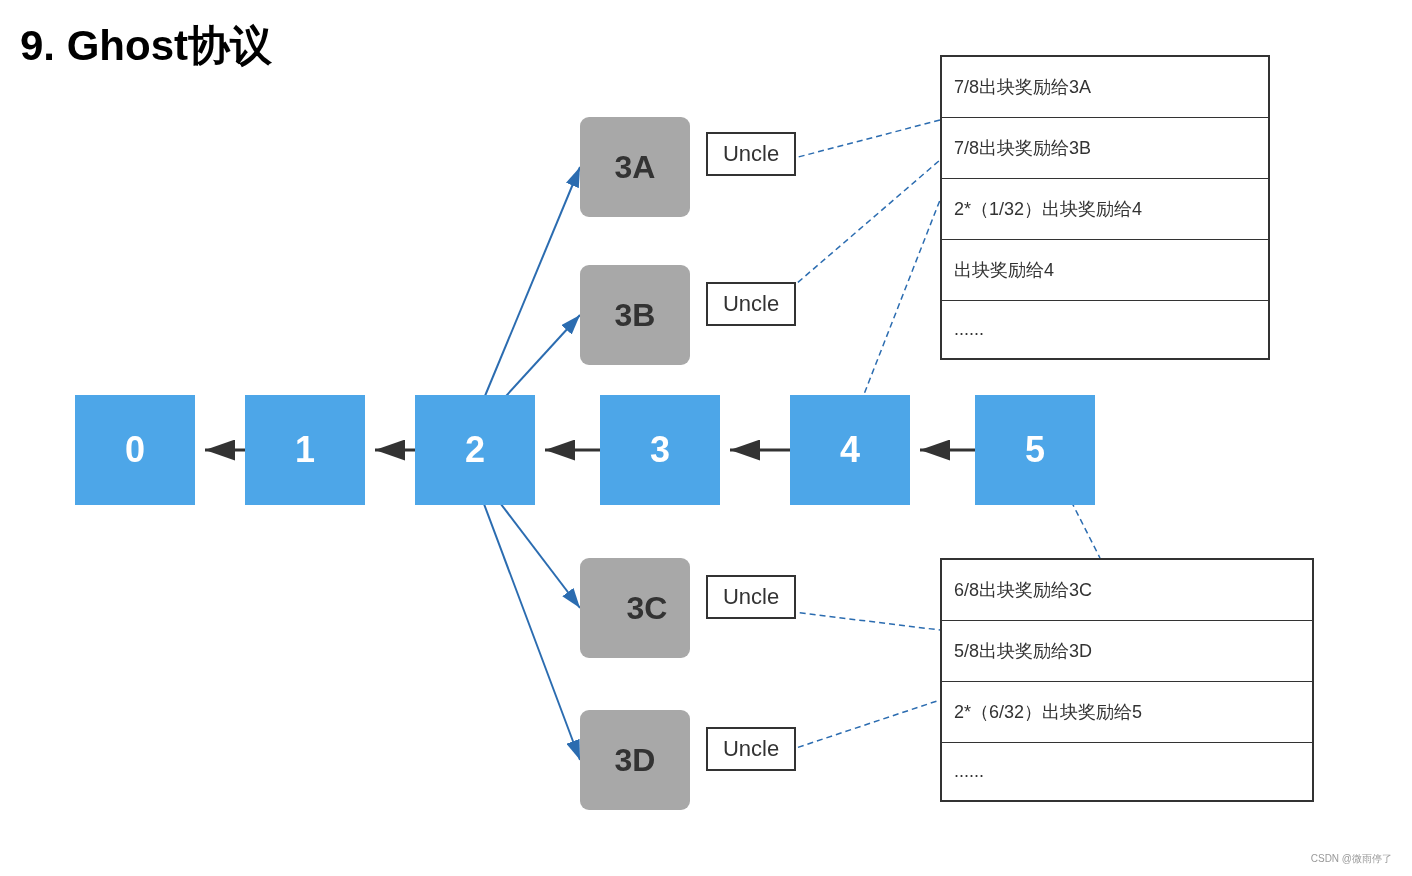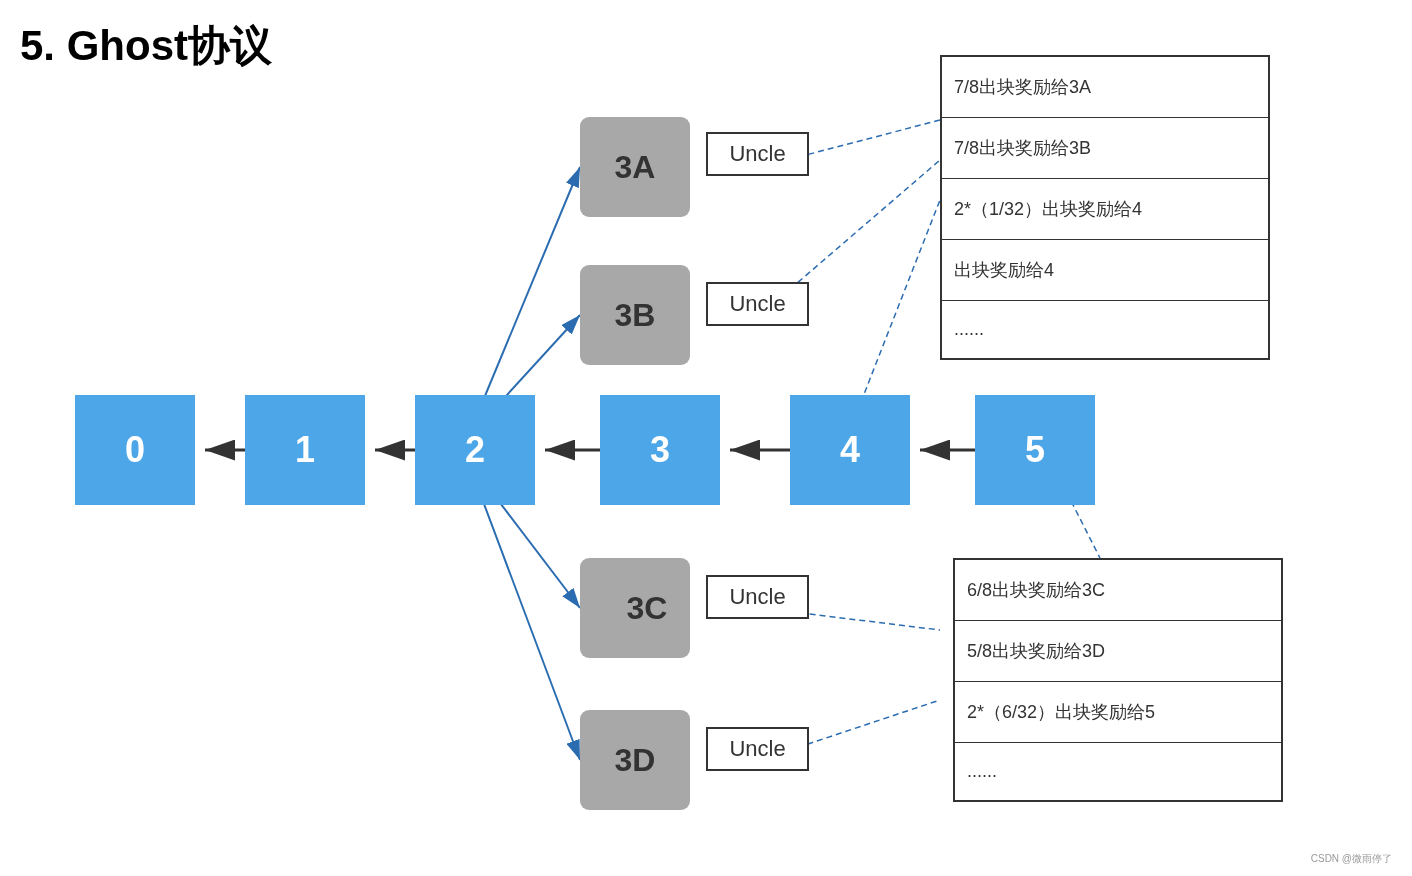--- a/index.html
+++ b/index.html
@@ -53,21 +53,21 @@
     
     .uncle-label {
       position: absolute;
       border: 2px solid #333;
       background: #fff;
       font-size: 22px;
       color: #333;
       display: flex;
       align-items: center;
       justify-content: center;
-      width: 103px;
+      width: 90px;
       height: 44px;
     }
 
     
     .reward-table {
       position: absolute;
       border: 2px solid #333;
       background: #fff;
     }
 
@@ -137,21 +137,21 @@
   <line x1="760" y1="315" x2="940" y2="160" stroke="#2B6CB0" stroke-width="1.5" stroke-dasharray="6,4"></line>
 
   <line x1="850" y1="430" x2="940" y2="200" stroke="#2B6CB0" stroke-width="1.5" stroke-dasharray="6,4"></line>
 
   <line x1="760" y1="608" x2="940" y2="630" stroke="#2B6CB0" stroke-width="1.5" stroke-dasharray="6,4"></line>
   <line x1="760" y1="760" x2="940" y2="700" stroke="#2B6CB0" stroke-width="1.5" stroke-dasharray="6,4"></line>
 
   <line x1="1035" y1="430" x2="1100" y2="558" stroke="#2B6CB0" stroke-width="1.5" stroke-dasharray="6,4"></line>
 </svg>
 
-<div class="title">5. Ghost协议</div>
+<div class="title">9. Ghost协议</div>
 
 <div class="chain-block" style="left:75px; top:395px;">
   <span>0</span>
 </div>
 <div class="chain-block" style="left:245px; top:395px;">
   <span>1</span>
 </div>
 <div class="chain-block" style="left:415px; top:395px;">
   <span>2</span>
 </div>
@@ -194,20 +194,20 @@
 </div>
 
 <div class="reward-table" style="left:940px; top:55px; width:330px;">
   <div class="reward-row">7/8出块奖励给3A</div>
   <div class="reward-row">7/8出块奖励给3B</div>
   <div class="reward-row">2*（1/32）出块奖励给4</div>
   <div class="reward-row">出块奖励给4</div>
   <div class="reward-row">......</div>
 </div>
 
-<div class="reward-table" style="left:940px; top:558px; width:330px;margin-left:13px;">
+<div class="reward-table" style="left:940px; top:558px; width:374px;">
   <div class="reward-row">6/8出块奖励给3C</div>
   <div class="reward-row">5/8出块奖励给3D</div>
   <div class="reward-row">2*（6/32）出块奖励给5</div>
   <div class="reward-row">......</div>
 </div>
 
 <div class="watermark">CSDN @微雨停了</div>
 
 </body></html>

